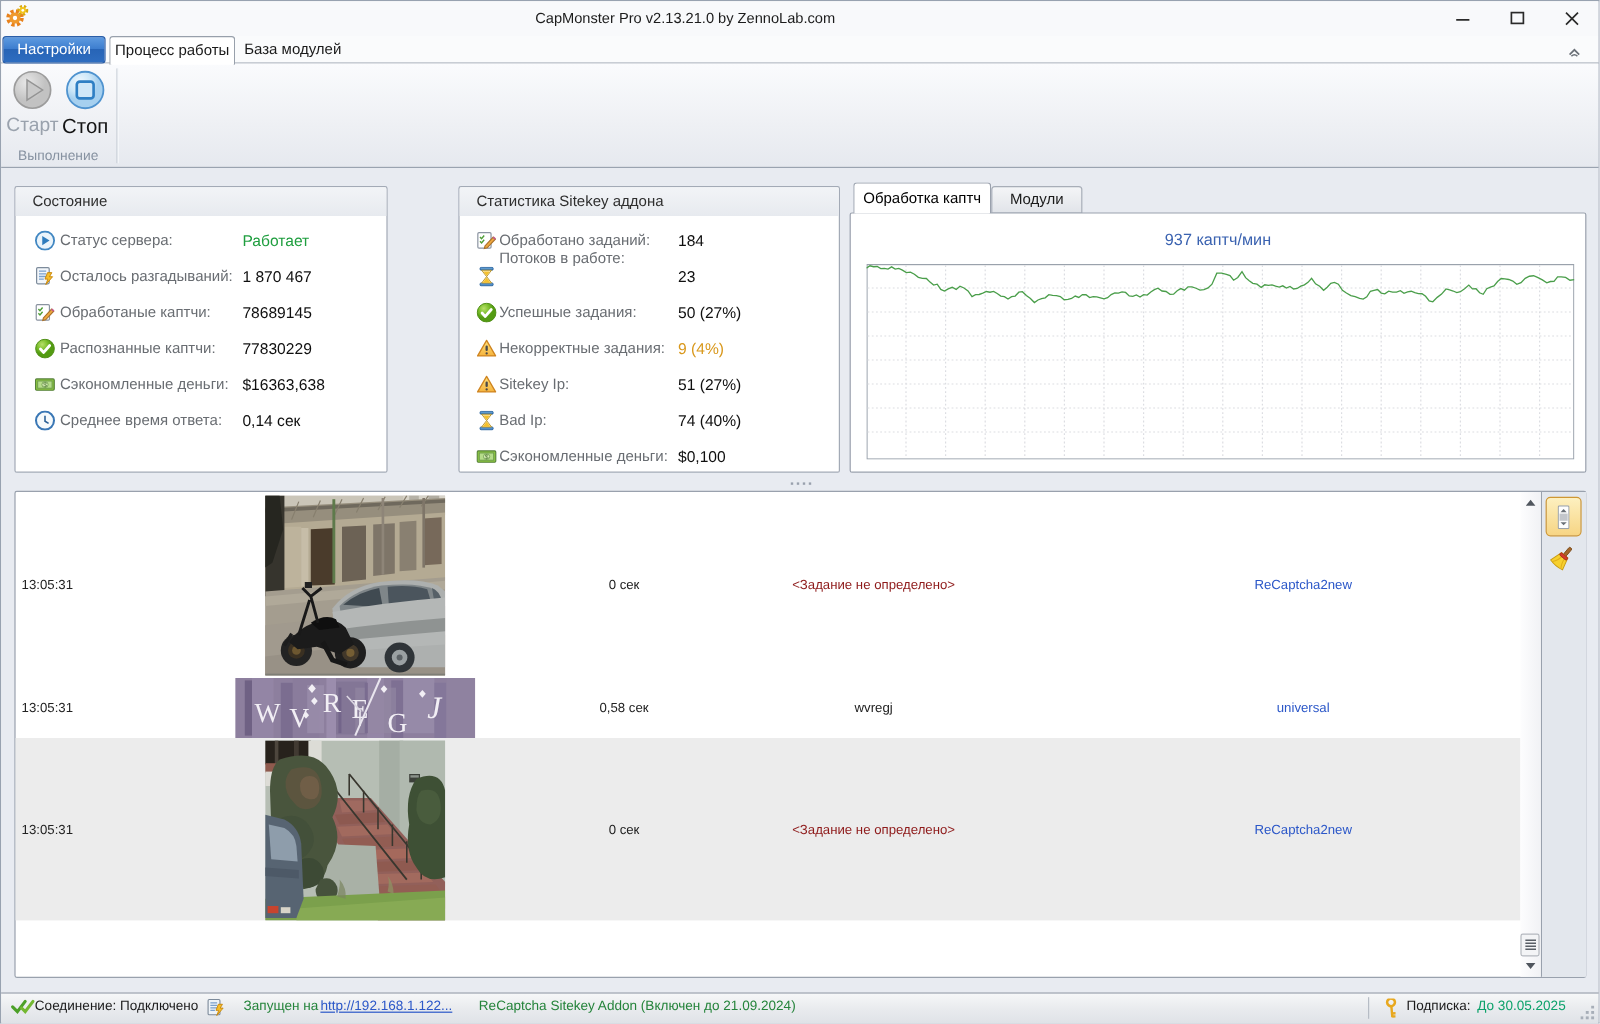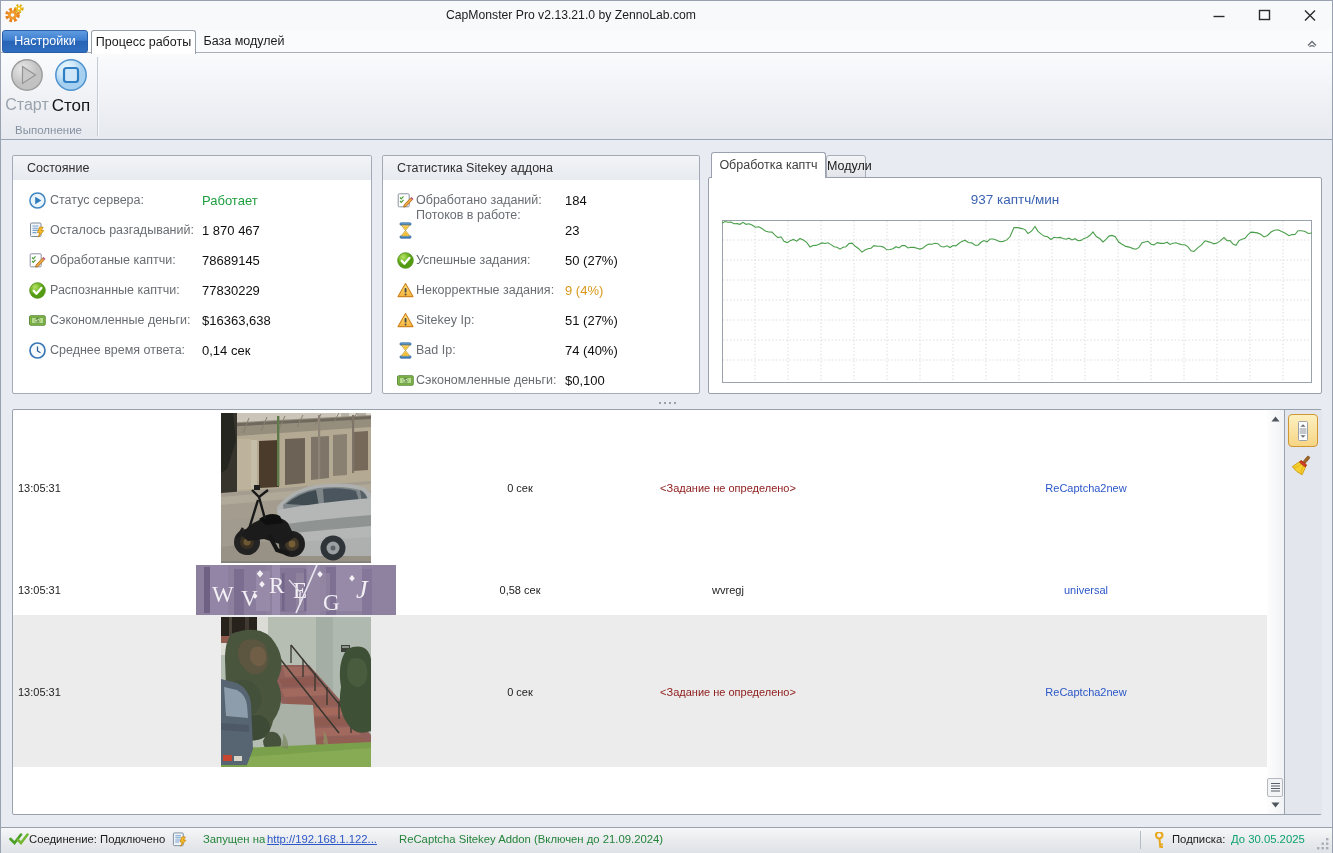--- a/index.html
+++ b/index.html
@@ -96,31 +96,31 @@
  <defs>
       <radialGradient id="gstop" cx="35%" cy="28%">
         <stop offset="0%" stop-color="#eff8fe"></stop>
         <stop offset="60%" stop-color="#cde7f8"></stop>
         <stop offset="100%" stop-color="#a6d0ef"></stop>
       </radialGradient>
     </defs>
 </svg>
 <div class="a ctr" style="left:44px;top:96px;width:54px;font-size:17px;color:#141414">Стоп</div>
 
-<div class="a panel" style="left:12px;top:155px;width:360px;height:239px">
+<div class="a panel" style="left:12px;top:155px;width:311px;height:239px">
  <div class="pcap">Состояние</div>
 </div>
 
 <div class="a panel" style="left:382px;top:155px;width:318px;height:239px">
  <div class="pcap">Статистика Sitekey аддона</div>
 </div>
 
-<div class="a" style="left:826px;top:155px;width:40px;height:23px;background:linear-gradient(#f4f5f7,#e1e4e9);border:1px solid #a8aeb8;box-sizing:border-box;border-radius:3px 3px 0 0;font-size:12.5px;color:#1a1a1a;text-align:center;line-height:21px">Модули</div>
+<div class="a" style="left:826px;top:155px;width:76px;height:23px;background:linear-gradient(#f4f5f7,#e1e4e9);border:1px solid #a8aeb8;box-sizing:border-box;border-radius:3px 3px 0 0;font-size:12.5px;color:#1a1a1a;text-align:center;line-height:21px">Модули</div>
 <div class="a" style="left:708px;top:177px;width:614px;height:217px;background:#fff;border:1px solid #9aa1ad;border-radius:2px;box-sizing:border-box"></div>
-<div class="a" style="left:711px;top:152px;width:115px;height:26px;background:#fff;border:1px solid #9aa1ad;border-bottom:none;border-radius:3px 3px 0 0;box-sizing:border-box;font-size:12.5px;color:#404040;text-align:center;line-height:25px">Обработка каптч</div>
+<div class="a" style="left:711px;top:152px;width:115px;height:26px;background:#fff;border:1px solid #9aa1ad;border-bottom:none;border-radius:3px 3px 0 0;box-sizing:border-box;font-size:12.5px;color:#000000;text-align:center;line-height:25px">Обработка каптч</div>
 <div class="a ctr" style="left:717px;top:192px;width:596px;font-size:13.5px;color:#3a62b0">937 каптч/мин</div>
 
 <svg class="a" style="left:722px;top:220px" width="590" height="163" viewBox="0 0 590 163">
  <rect x="0.5" y="0.5" width="589" height="162" fill="#fff" stroke="#9aa2ac"></rect>
  <g stroke="#dcdde2" stroke-width="1" stroke-dasharray="1.5 2">
   <path d="M33 1 V162 M66 1 V162 M99 1 V162 M132 1 V162 M165 1 V162 M198 1 V162 M231 1 V162 M264 1 V162 M297 1 V162 M330 1 V162 M363 1 V162 M396 1 V162 M429 1 V162 M462 1 V162 M495 1 V162 M528 1 V162 M561 1 V162"></path>
   <path d="M1 20 H589 M1 40 H589 M1 60 H589 M1 80 H589 M1 100 H589 M1 120 H589 M1 140 H589"></path>
  </g>
  <polyline fill="none" stroke="#4a9e4a" stroke-width="1.1" points="0.0,3.4 3.0,1.5 6.0,2.3 9.0,2.1 12.0,3.8 15.0,3.6 18.0,4.3 21.0,2.4 24.0,4.3 27.0,3.7 30.0,5.1 33.3,7.2 36.7,6.8 40.0,8.5 43.3,11.1 46.7,12.0 50.0,12.1 53.0,15.1 56.0,17.6 59.0,16.8 62.0,21.2 65.0,22.6 68.2,20.7 71.5,19.4 74.8,21.2 78.0,18.5 81.3,20.0 84.7,22.4 88.0,27.1 91.0,25.5 94.0,25.4 97.0,24.3 100.0,22.9 103.0,23.5 106.0,22.8 109.0,24.6 112.0,26.7 115.0,27.2 118.0,29.2 121.0,27.2 124.0,26.7 127.0,23.5 130.0,23.1 133.3,26.3 136.7,28.7 140.0,32.1 143.0,30.0 146.0,28.8 149.0,28.2 152.0,25.6 155.2,26.2 158.4,26.3 161.6,27.1 164.8,29.8 168.0,29.5 171.0,28.7 174.0,26.7 177.0,27.9 180.0,25.5 183.0,25.6 186.0,28.0 189.0,27.2 192.0,27.4 195.0,28.2 198.0,29.1 201.0,28.1 204.0,25.5 207.0,24.1 210.0,24.2 213.0,23.3 216.0,23.7 219.0,26.6 222.0,27.0 225.0,25.8 228.0,27.5 231.0,25.5 234.0,25.9 237.0,23.3 240.0,21.4 243.0,20.2 246.3,22.5 249.7,22.9 253.0,25.3 256.0,25.1 259.0,22.3 262.0,20.5 265.0,21.8 268.0,19.0 271.3,19.0 274.7,20.2 278.0,21.8 281.3,21.4 284.7,19.9 288.0,16.8 292.0,7.6 296.0,7.6 300.0,8.6 303.0,9.6 306.0,13.5 309.5,11.2 313.0,6.4 316.0,11.4 319.0,13.9 322.0,16.1 325.5,16.8 329.0,19.5 332.0,17.3 335.0,17.8 338.0,17.4 341.0,18.5 344.0,19.2 347.0,18.2 350.0,20.0 353.0,18.7 356.0,20.8 359.0,20.4 362.0,18.4 365.0,17.4 368.0,15.3 371.0,11.9 374.3,16.5 377.7,18.5 381.0,21.9 384.0,19.4 387.0,16.1 390.0,15.4 393.3,16.8 396.7,22.0 400.0,24.2 403.7,26.4 407.3,27.1 411.0,28.6 414.0,29.2 417.0,27.4 420.0,22.7 423.0,22.0 426.0,21.3 429.0,24.2 432.0,24.9 435.2,22.6 438.5,23.4 441.8,23.4 445.0,22.2 448.0,24.4 451.0,23.2 454.0,22.7 457.0,23.9 460.0,24.7 463.0,24.8 466.0,26.9 469.0,30.8 472.0,31.5 475.7,27.8 479.3,25.1 483.0,20.8 486.0,21.6 489.0,22.5 492.0,23.8 495.0,23.1 498.5,20.6 502.0,17.6 505.0,20.7 508.0,20.6 511.0,24.0 514.0,25.2 517.0,20.6 520.0,19.2 523.0,18.3 526.0,14.6 529.0,12.1 532.0,12.4 535.3,12.9 538.7,14.2 542.0,16.9 545.5,15.5 549.0,12.0 552.5,10.2 556.0,9.8 559.7,11.4 563.3,13.2 567.0,15.7 570.0,14.6 573.0,14.5 576.0,10.7 579.0,10.7 582.7,11.2 586.3,13.5 590,13"></polyline>
 </svg>

